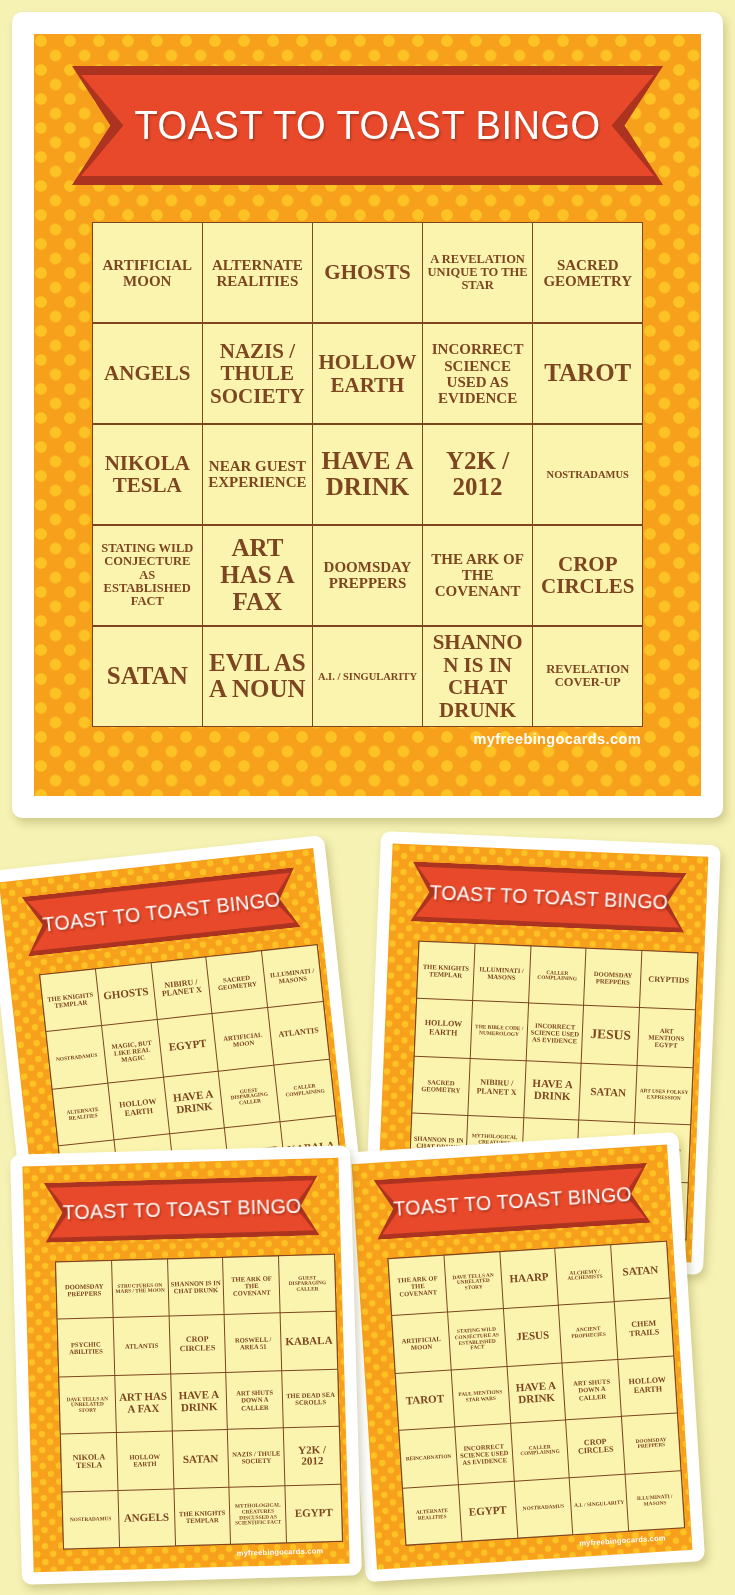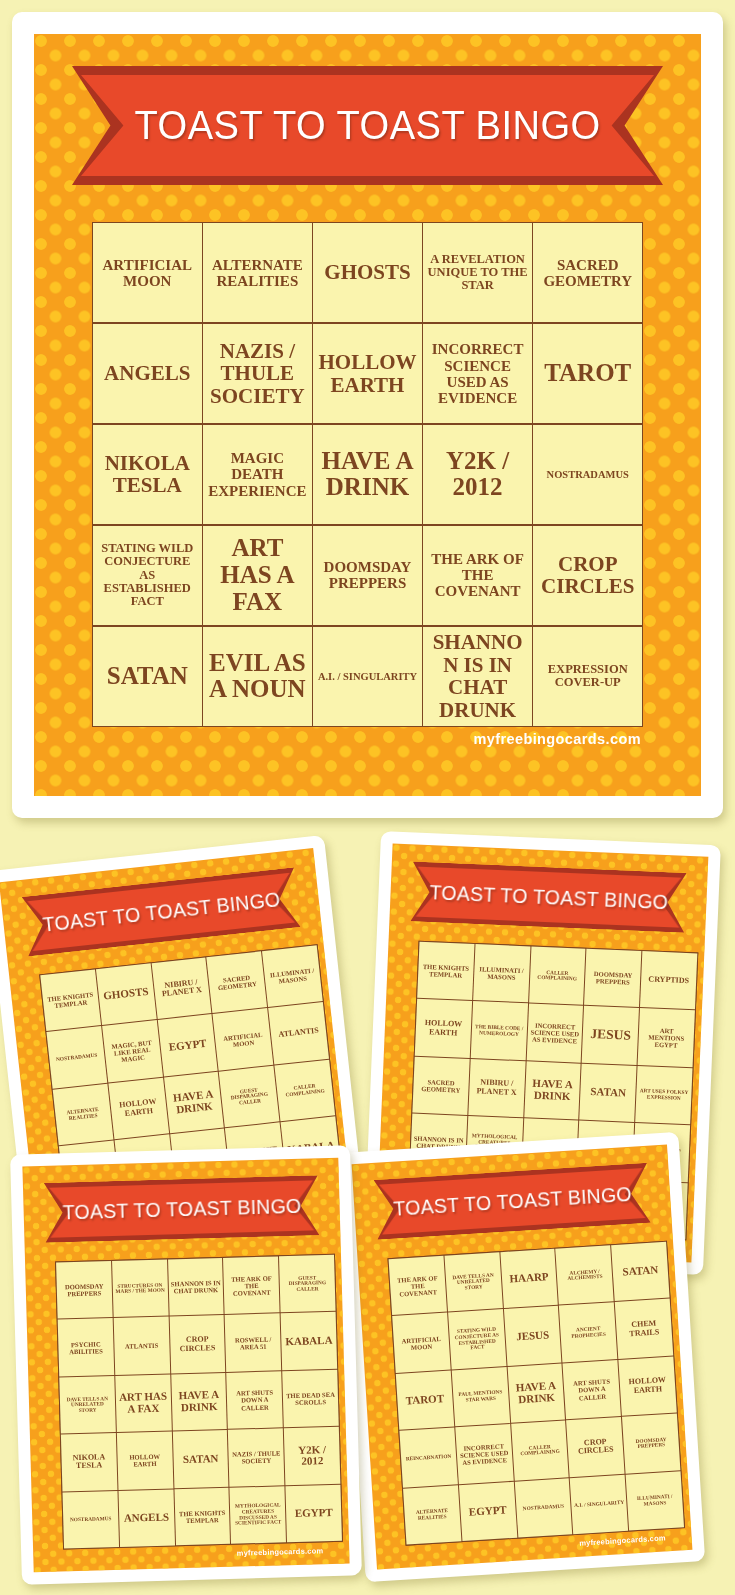--- a/index.html
+++ b/index.html
@@ -174,34 +174,34 @@
         <div class="cell s-md">ALTERNATE REALITIES</div>
         <div class="cell s-lg">GHOSTS</div>
         <div class="cell s-sm">A REVELATION UNIQUE TO THE STAR</div>
         <div class="cell s-md">SACRED GEOMETRY</div>
         <div class="cell s-lg">ANGELS</div>
         <div class="cell s-lg">NAZIS / THULE SOCIETY</div>
         <div class="cell s-lg">HOLLOW EARTH</div>
         <div class="cell s-md">INCORRECT SCIENCE USED AS EVIDENCE</div>
         <div class="cell s-xl">TAROT</div>
         <div class="cell s-lg">NIKOLA TESLA</div>
-        <div class="cell s-md">MAGIC DEATH EXPERIENCE</div>
+        <div class="cell s-md">NEAR GUEST EXPERIENCE</div>
         <div class="cell s-xl">HAVE A DRINK</div>
         <div class="cell s-xl">Y2K / 2012</div>
         <div class="cell s-xs">NOSTRADAMUS</div>
         <div class="cell s-sm">STATING WILD CONJECTURE AS ESTABLISHED FACT</div>
         <div class="cell s-xl">ART HAS A FAX</div>
         <div class="cell s-md">DOOMSDAY PREPPERS</div>
         <div class="cell s-md">THE ARK OF THE COVENANT</div>
         <div class="cell s-lg">CROP CIRCLES</div>
         <div class="cell s-xl">SATAN</div>
         <div class="cell s-xl">EVIL AS A NOUN</div>
         <div class="cell s-xs">A.I. / SINGULARITY</div>
         <div class="cell s-lg">SHANNON IS IN CHAT DRUNK</div>
-        <div class="cell s-sm">EXPRESSION COVER-UP</div>
+        <div class="cell s-sm">REVELATION COVER-UP</div>
       </div>
     <div class="footer">myfreebingocards.com</div>
   </div>
 </div>
 
 <div class="card-shell card-sm" id="card-tl">
   <div class="card-inner">
     <div class="dots"></div>
     <div class="ribbon">
       <div class="ribbon-face"></div>

